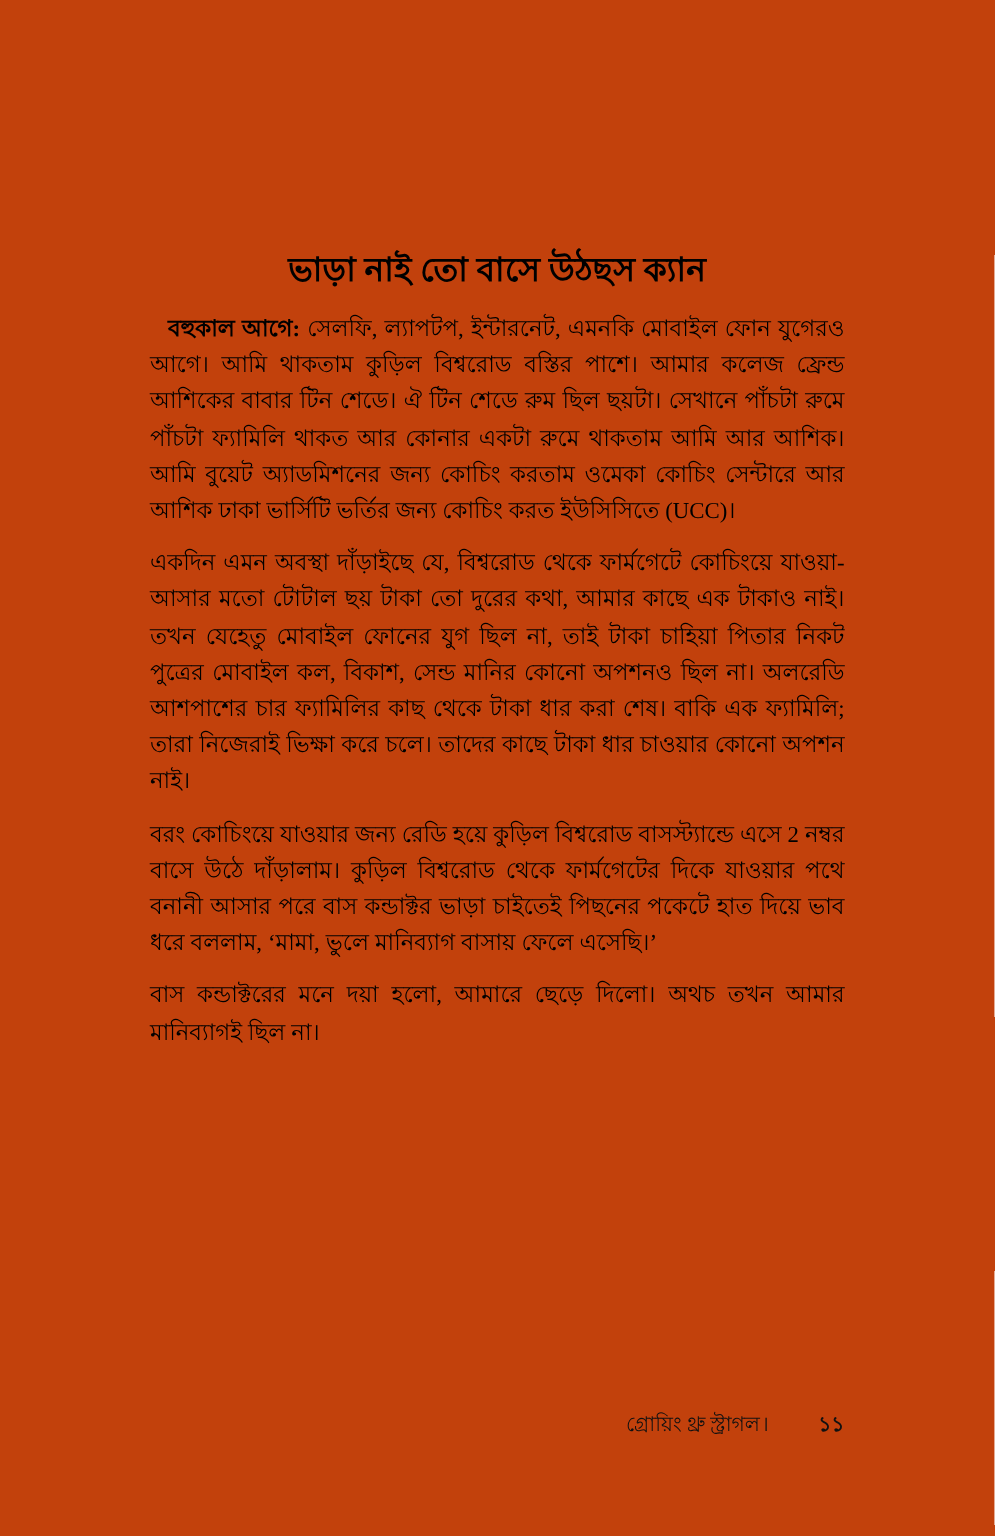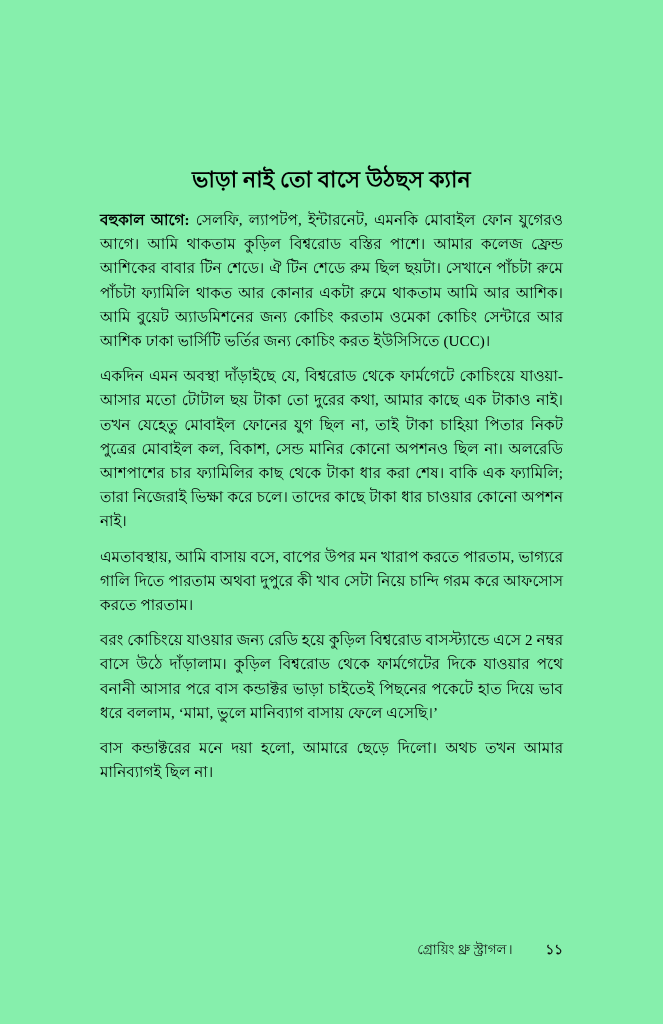--- a/index.html
+++ b/index.html
@@ -7,21 +7,21 @@
     margin: 0;
     padding: 0;
     background: #ffffff;
   }
 
   .page {
     position: relative;
     width: 663px;
     height: 1024px;
     margin: 0 auto;
-    background: #86efac;
+    background: #c2410c;
     overflow: hidden;
     font-family: "Liberation Serif", "DejaVu Serif", serif;
     color: #000000;
     -webkit-font-smoothing: antialiased;
   }
 
   
   .chapter-title {
     position: absolute;
     left: 100px;
@@ -52,20 +52,21 @@
     word-spacing: 0.2px;
     color: #000000;
   }
 
   .para:last-of-type {
     margin-bottom: 0;
   }
 
   .lead-in {
     font-weight: 700;
+    margin-left: 12px;
   }
 
   
   .page-footer {
     position: absolute;
     left: 100px;
     top: 940px;
     width: 463px;
     text-align: right;
     font-size: 13.5px;
@@ -88,21 +89,20 @@
 <div class="page">
 
   <h1 class="chapter-title">ভাড়া নাই তো বাসে উঠছস ক্যান</h1>
 
   <div class="body-block">
 
     <p class="para"><span class="lead-in">বহুকাল আগে:</span><span> সেলফি, ল্যাপটপ, ইন্টারনেট, এমনকি মোবাইল ফোন যুগেরও আগে। আমি থাকতাম কুড়িল বিশ্বরোড বস্তির পাশে। আমার কলেজ ফ্রেন্ড আশিকের বাবার টিন শেডে। ঐ টিন শেডে রুম ছিল ছয়টা। সেখানে পাঁচটা রুমে পাঁচটা ফ্যামিলি থাকত আর কোনার একটা রুমে থাকতাম আমি আর আশিক। আমি বুয়েট অ্যাডমিশনের জন্য কোচিং করতাম ওমেকা কোচিং সেন্টারে আর আশিক ঢাকা ভার্সিটি ভর্তির জন্য কোচিং করত ইউসিসিতে (UCC)।</span></p>
 
     <p class="para">একদিন এমন অবস্থা দাঁড়াইছে যে, বিশ্বরোড থেকে ফার্মগেটে কোচিংয়ে যাওয়া-আসার মতো টোটাল ছয় টাকা তো দুরের কথা, আমার কাছে এক টাকাও নাই। তখন যেহেতু মোবাইল ফোনের যুগ ছিল না, তাই টাকা চাহিয়া পিতার নিকট পুত্রের মোবাইল কল, বিকাশ, সেন্ড মানির কোনো অপশনও ছিল না। অলরেডি আশপাশের চার ফ্যামিলির কাছ থেকে টাকা ধার করা শেষ। বাকি এক ফ্যামিলি; তারা নিজেরাই ভিক্ষা করে চলে। তাদের কাছে টাকা ধার চাওয়ার কোনো অপশন নাই।</p>
 
-    <p class="para">এমতাবস্থায়, আমি বাসায় বসে, বাপের উপর মন খারাপ করতে পারতাম, ভাগ্যরে গালি দিতে পারতাম অথবা দুপুরে কী খাব সেটা নিয়ে চান্দি গরম করে আফসোস করতে পারতাম।</p>
 
 
     <p class="para">বরং কোচিংয়ে যাওয়ার জন্য রেডি হয়ে কুড়িল বিশ্বরোড বাসস্ট্যান্ডে এসে 2 নম্বর বাসে উঠে দাঁড়ালাম। কুড়িল বিশ্বরোড থেকে ফার্মগেটের দিকে যাওয়ার পথে বনানী আসার পরে বাস কন্ডাক্টর ভাড়া চাইতেই পিছনের পকেটে হাত দিয়ে ভাব ধরে বললাম, ‘মামা, ভুলে মানিব্যাগ বাসায় ফেলে এসেছি।’</p>
 
     <p class="para">বাস কন্ডাক্টরের মনে দয়া হলো, আমারে ছেড়ে দিলো। অথচ তখন আমার মানিব্যাগই ছিল না।</p>
 
 
   </div>
 
   <div class="page-footer">

